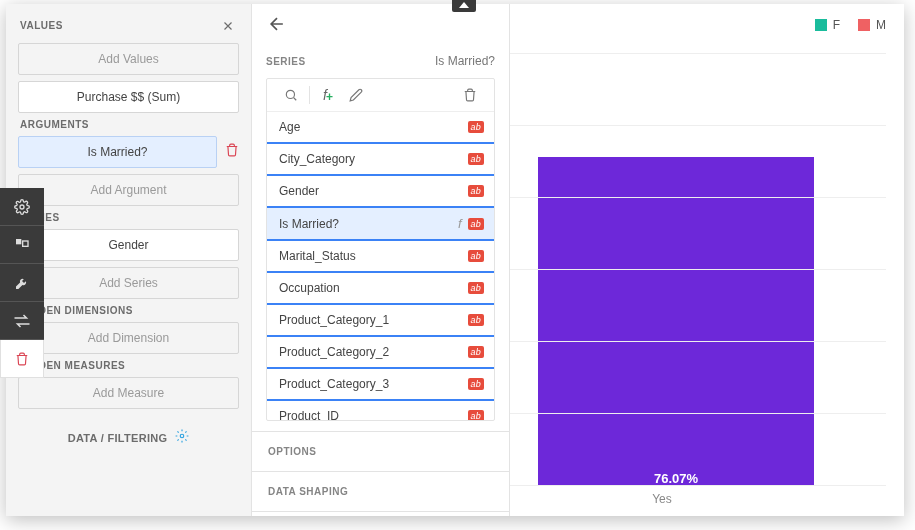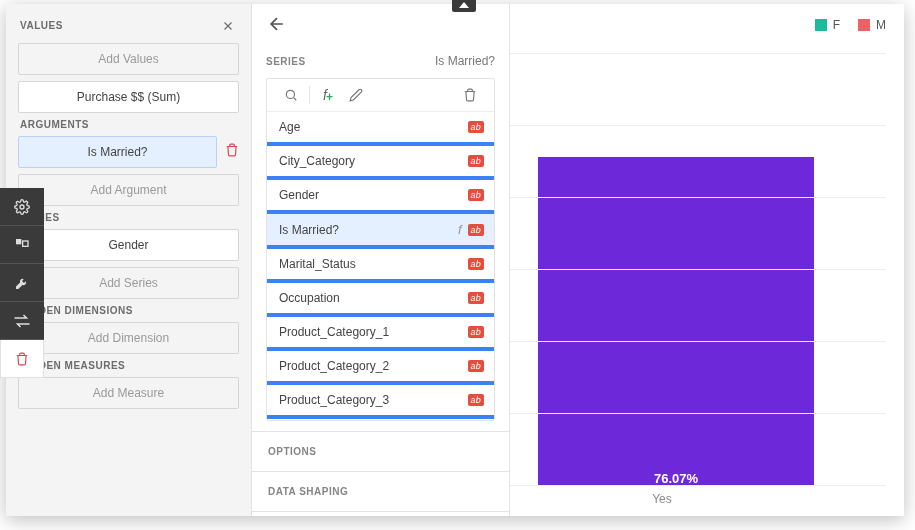--- a/index.html
+++ b/index.html
@@ -26,21 +26,21 @@
     .back { cursor:pointer; color:#555; }
     .mid-body { flex:1; overflow:hidden; display:flex; flex-direction:column; }
     .binding-head { display:flex; align-items:center; justify-content:space-between; padding:12px 14px 10px 14px; font-size:10px; font-weight:700; color:#858585; letter-spacing:.5px; }
     .binding-head .current { font-size:12px; font-weight:400; color:#777; letter-spacing:0; }
     .field-box { margin:0 14px 10px 14px; border:1px solid #e3e3e3; border-radius:2px; }
     .field-tools { display:flex; align-items:center; padding:5px 10px; border-bottom:1px solid #eee; gap:0; }
     .field-tools .t { width:28px; height:22px; display:flex; align-items:center; justify-content:center; color:#777; cursor:pointer; }
     .field-tools .sep { width:1px; height:18px; background:#e3e3e3; margin:0 4px; }
     .field-tools .spacer { flex:1; }
     .field-list { max-height:308px; overflow:hidden; }
-    .field-item { display:flex; align-items:center; justify-content:space-between; padding:8px 10px 8px 12px; font-size:12px; color:#444; border-top:4px solid #3b82f6; }
+    .field-item { display:flex; align-items:center; justify-content:space-between; padding:8px 10px 8px 12px; font-size:12px; color:#444; border-top:2px solid #3b82f6; }
     .field-item:first-child { border-top:none; }
     .field-item.selected { background:#e4efff; }
     .field-item .badges { display:flex; align-items:center; gap:6px; }
     .ab-badge { background:#e74c3c; color:#fff; font-size:9px; font-weight:400; padding:1px 3px; border-radius:2px; letter-spacing:.2px; font-style:italic; }
     .fx { color:#9a9a9a; font-style:italic; font-size:13px; }
     .accordion { border-top:1px solid #e3e3e3; padding:14px 16px; font-size:10px; font-weight:700; color:#858585; letter-spacing:.5px; }
     .chart-panel { flex:1; position:relative; background:#fff; overflow:hidden; }
     .legend { position:absolute; top:14px; right:18px; display:flex; gap:18px; align-items:center; font-size:12px; color:#555; }
     .swatch { width:12px; height:12px; display:inline-block; }
     .sw-f { background:#1abc9c; }
@@ -137,20 +137,27 @@
       <div class="section-title">HIDDEN DIMENSIONS</div>
       <div class="pill ghost">
           <span>Add Dimension</span>
         </div>
 
       <div class="section-title">HIDDEN MEASURES</div>
       <div class="pill ghost">
           <span>Add Measure</span>
         </div>
 
+      <div class="data-filter">
+        <span>DATA / FILTERING</span>
+        <span class="gear"><svg width="14" height="14" viewBox="0 0 24 24" fill="none" stroke="#2fa3e0" stroke-width="2">
+              <circle cx="12" cy="12" r="3"></circle>
+              <path d="M12 1v3M12 20v3M4.2 4.2l2.1 2.1M17.7 17.7l2.1 2.1M1 12h3M20 12h3M4.2 19.8l2.1-2.1M17.7 6.3l2.1-2.1"></path>
+            </svg></span>
+      </div>
     </div>
   </div>
 
   <div class="mid-panel">
     <div class="mid-head">
       <div class="back"><svg width="22" height="20" viewBox="0 0 24 24" fill="none" stroke="#555" stroke-width="2">
             <path d="M19 12H5M12 19l-7-7 7-7"></path>
           </svg></div>
     </div>
     <div class="mid-body">

